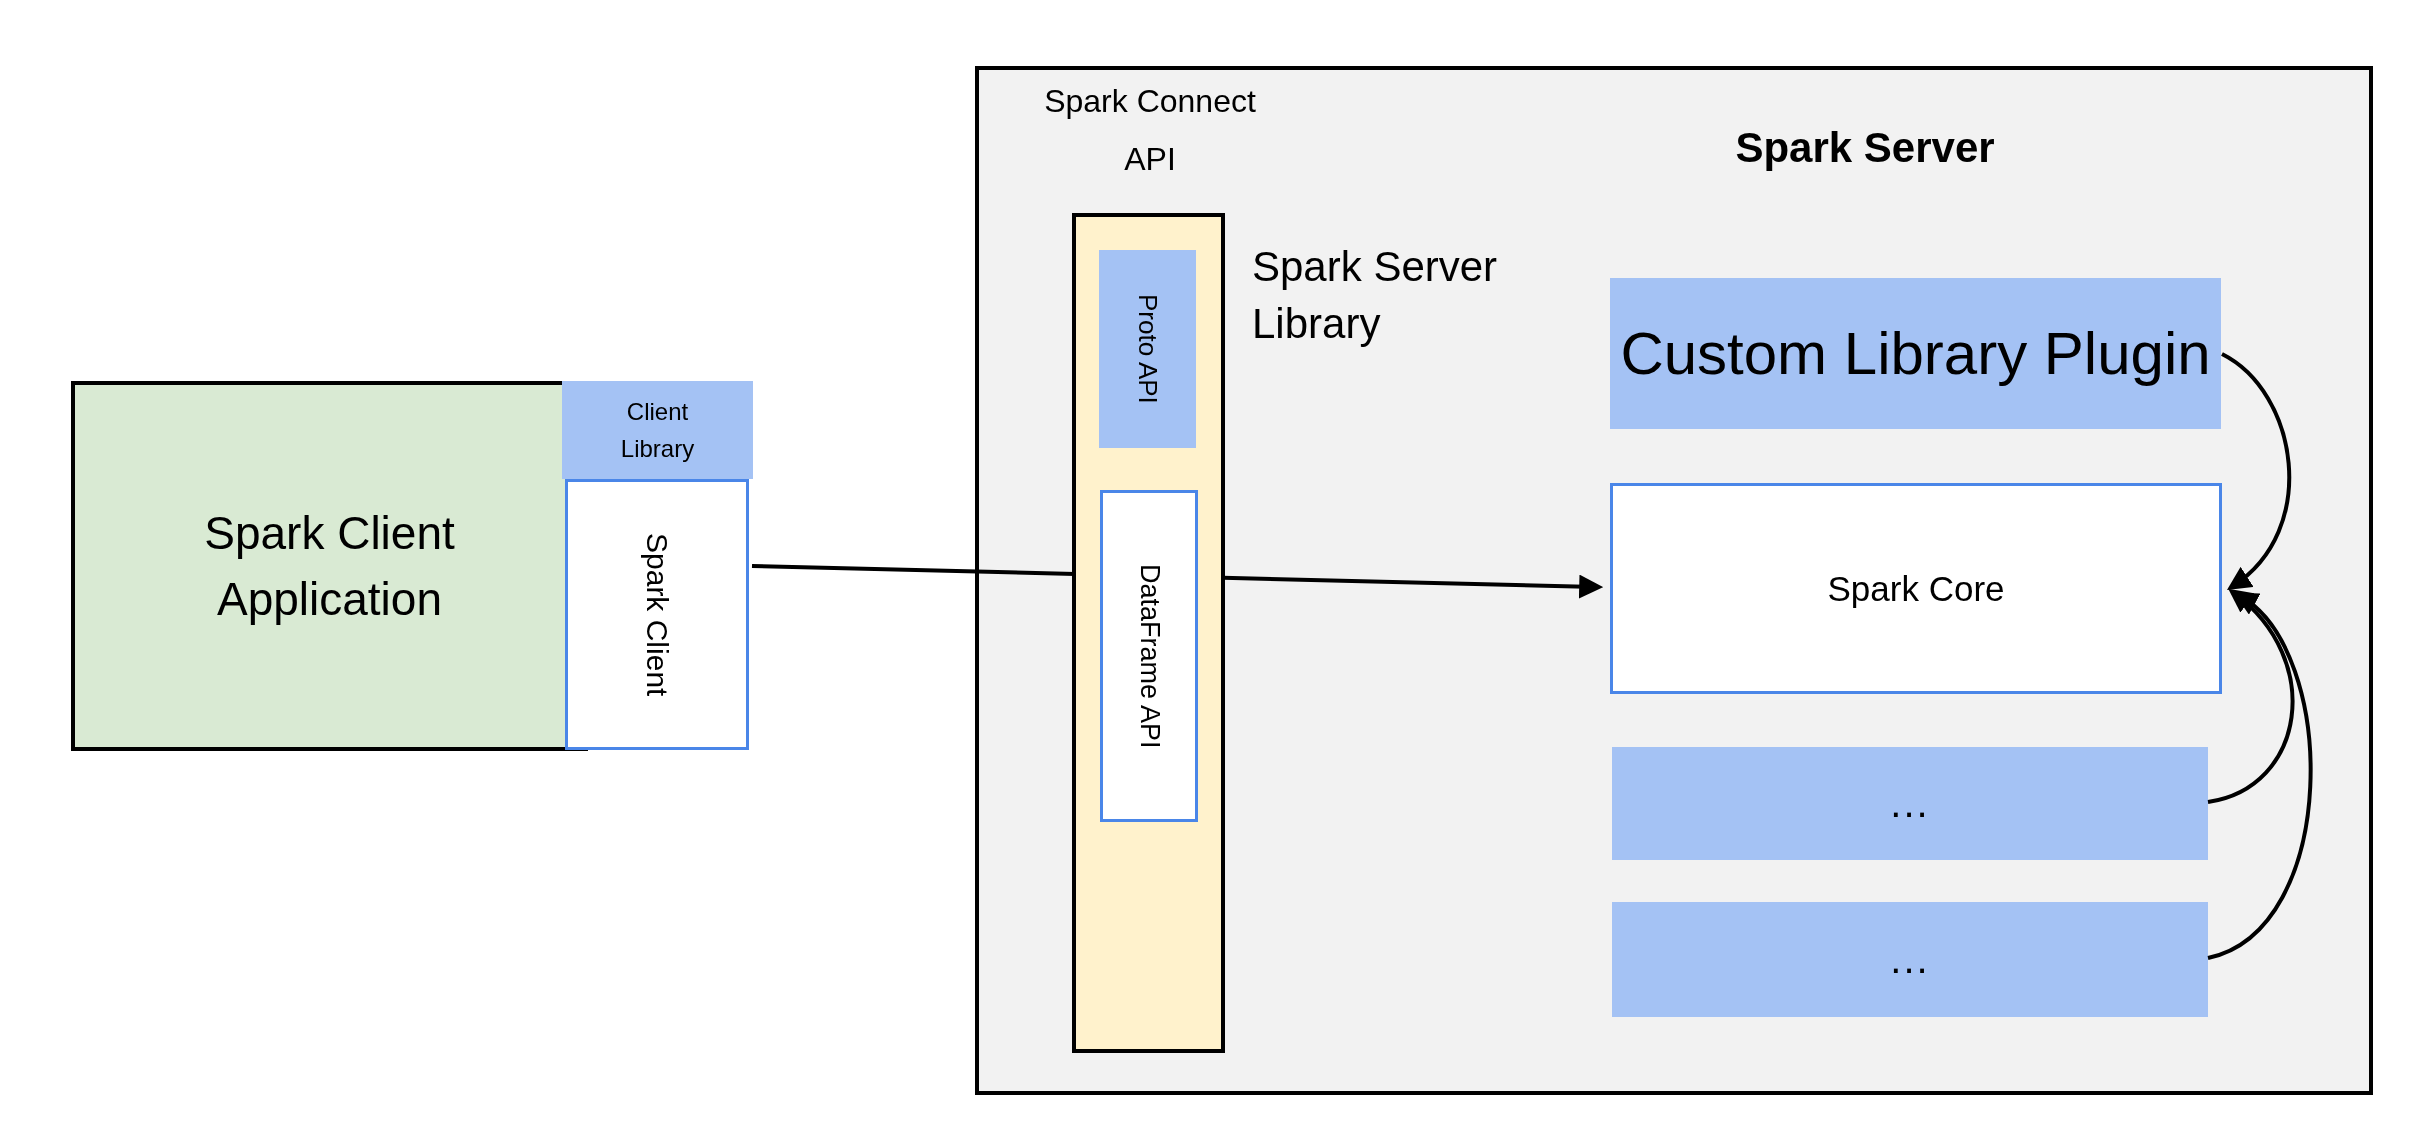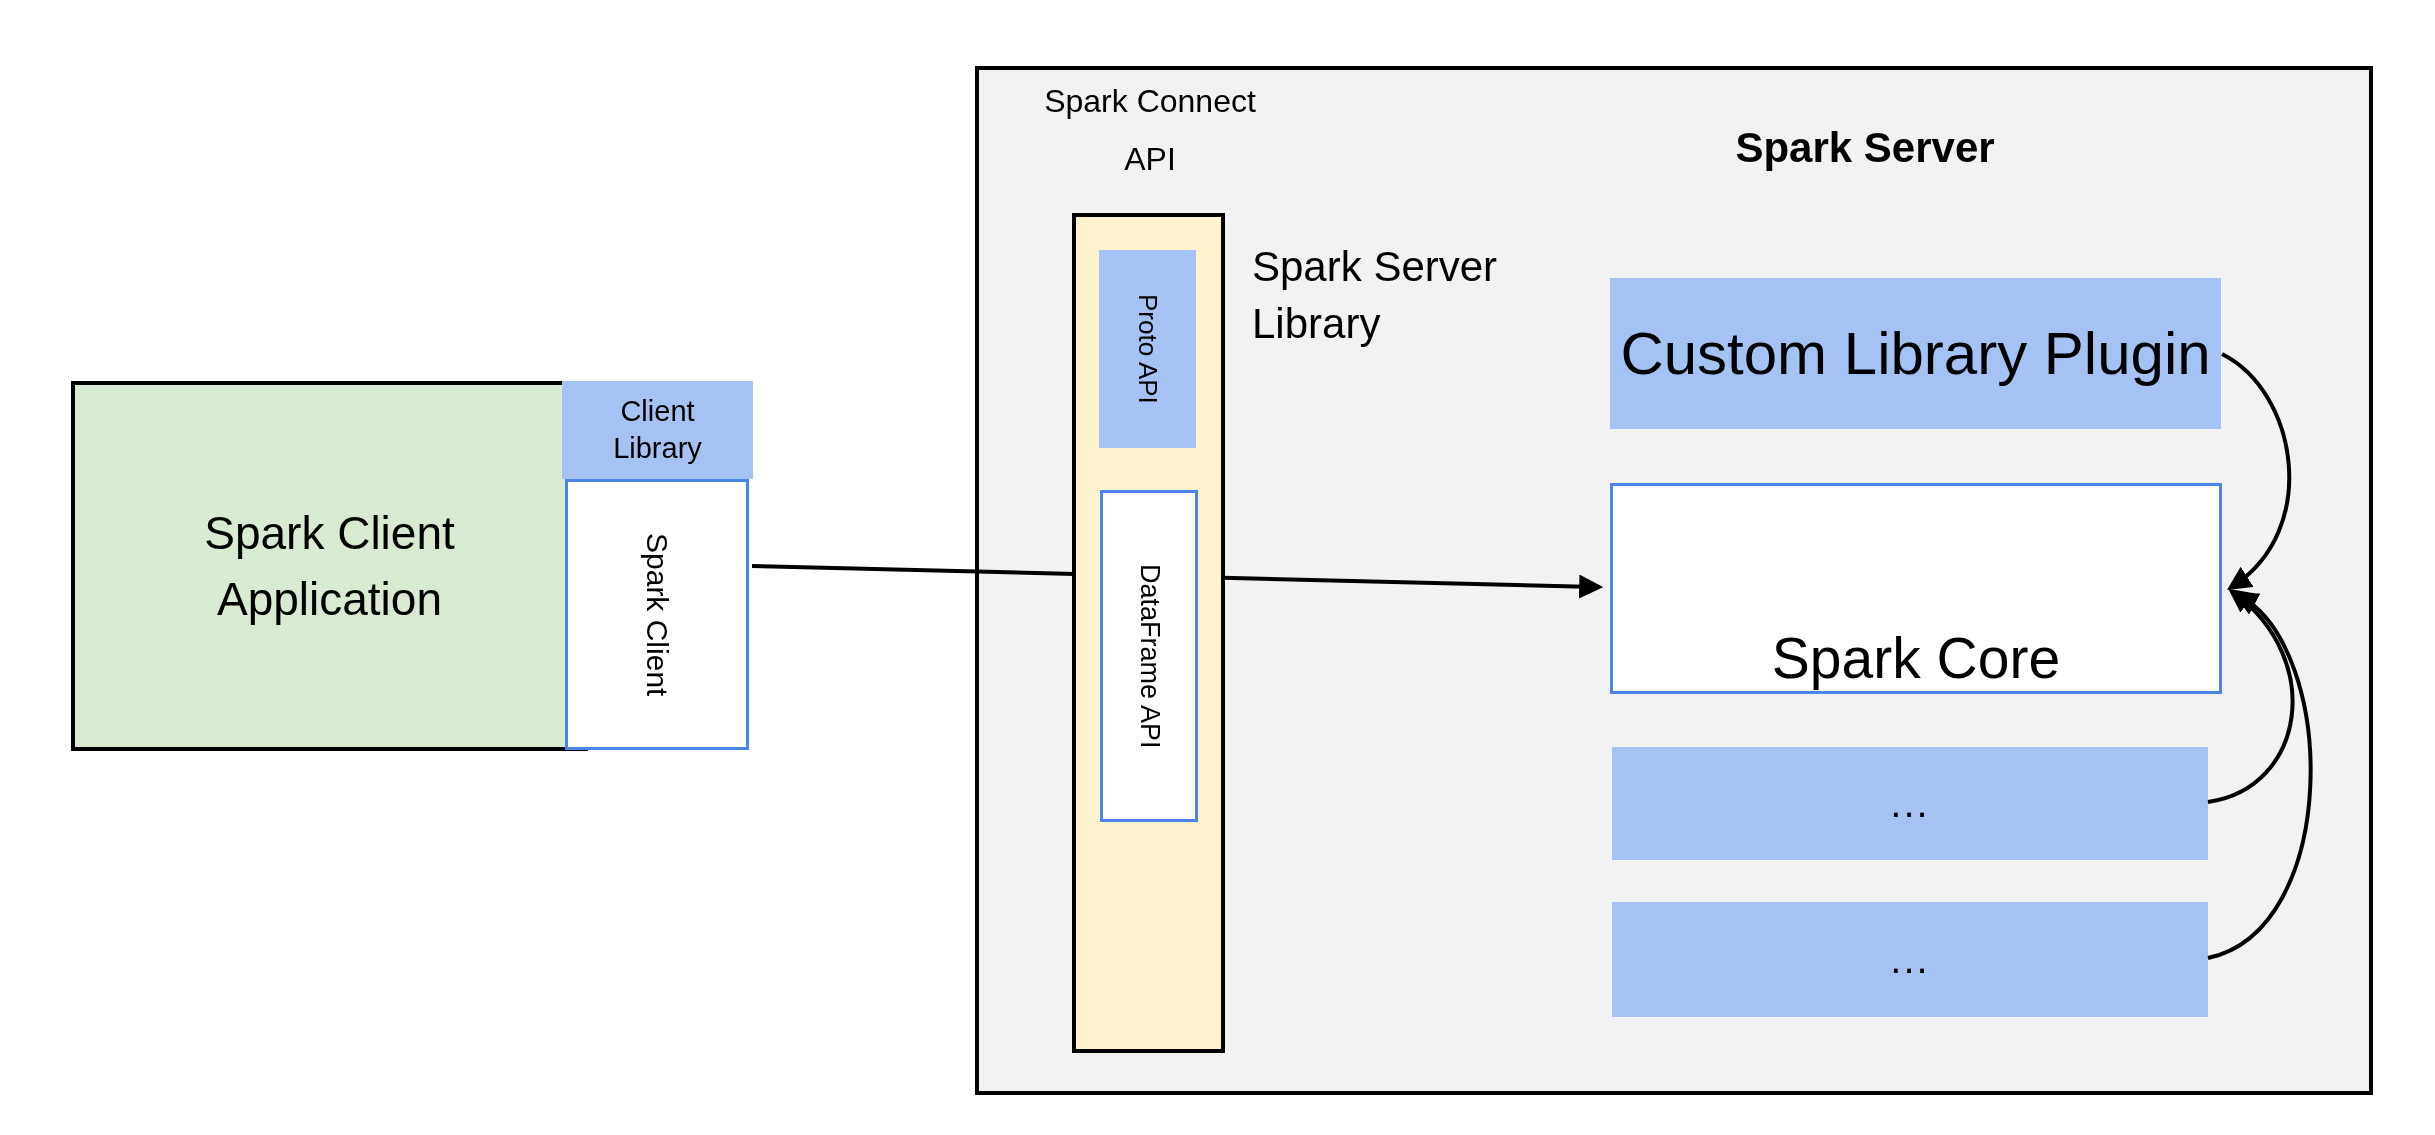--- a/index.html
+++ b/index.html
@@ -22,21 +22,21 @@
   .green-box {
     left: 71px; top: 381px; width: 517px; height: 370px;
     background: #d9ead3; border: 4px solid #000000;
     display: flex; align-items: center; justify-content: center;
     text-align: center;
   }
   .client-package {
     left: 562px; top: 381px; width: 191px; height: 98px;
     background: #a4c2f4;
     display: flex; align-items: center; justify-content: center;
-    text-align: center; font-size: 29px; line-height: 37px;
+    text-align: center; font-size: 24px; line-height: 37px;
   }
   .spark-client-box {
     left: 565px; top: 479px; width: 184px; height: 271px;
     background: #ffffff; border: 3px solid #4a86e8;
     display: flex; align-items: center; justify-content: center;
   }
   .yellow-box {
     left: 1072px; top: 213px; width: 153px; height: 840px;
     background: #fff2cc; border: 4px solid #000000;
   }
@@ -52,22 +52,22 @@
   }
   .plugin-box {
     left: 1610px; top: 278px; width: 611px; height: 151px;
     background: #a4c2f4;
     display: flex; align-items: center; justify-content: center;
     font-size: 60px;
   }
   .core-box {
     left: 1610px; top: 483px; width: 612px; height: 211px;
     background: #ffffff; border: 3px solid #4a86e8;
-    display: flex; align-items: flex-end; justify-content: center;
-    font-size: 57px;
+    display: flex; align-items: center; justify-content: center;
+    font-size: 35px;
   }
   .slot-box-1 {
     left: 1612px; top: 747px; width: 596px; height: 113px;
     background: #a4c2f4;
     display: flex; align-items: center; justify-content: center;
     font-size: 40px; letter-spacing: 2px;
   }
   .slot-box-2 {
     left: 1612px; top: 902px; width: 596px; height: 115px;
     background: #a4c2f4;

